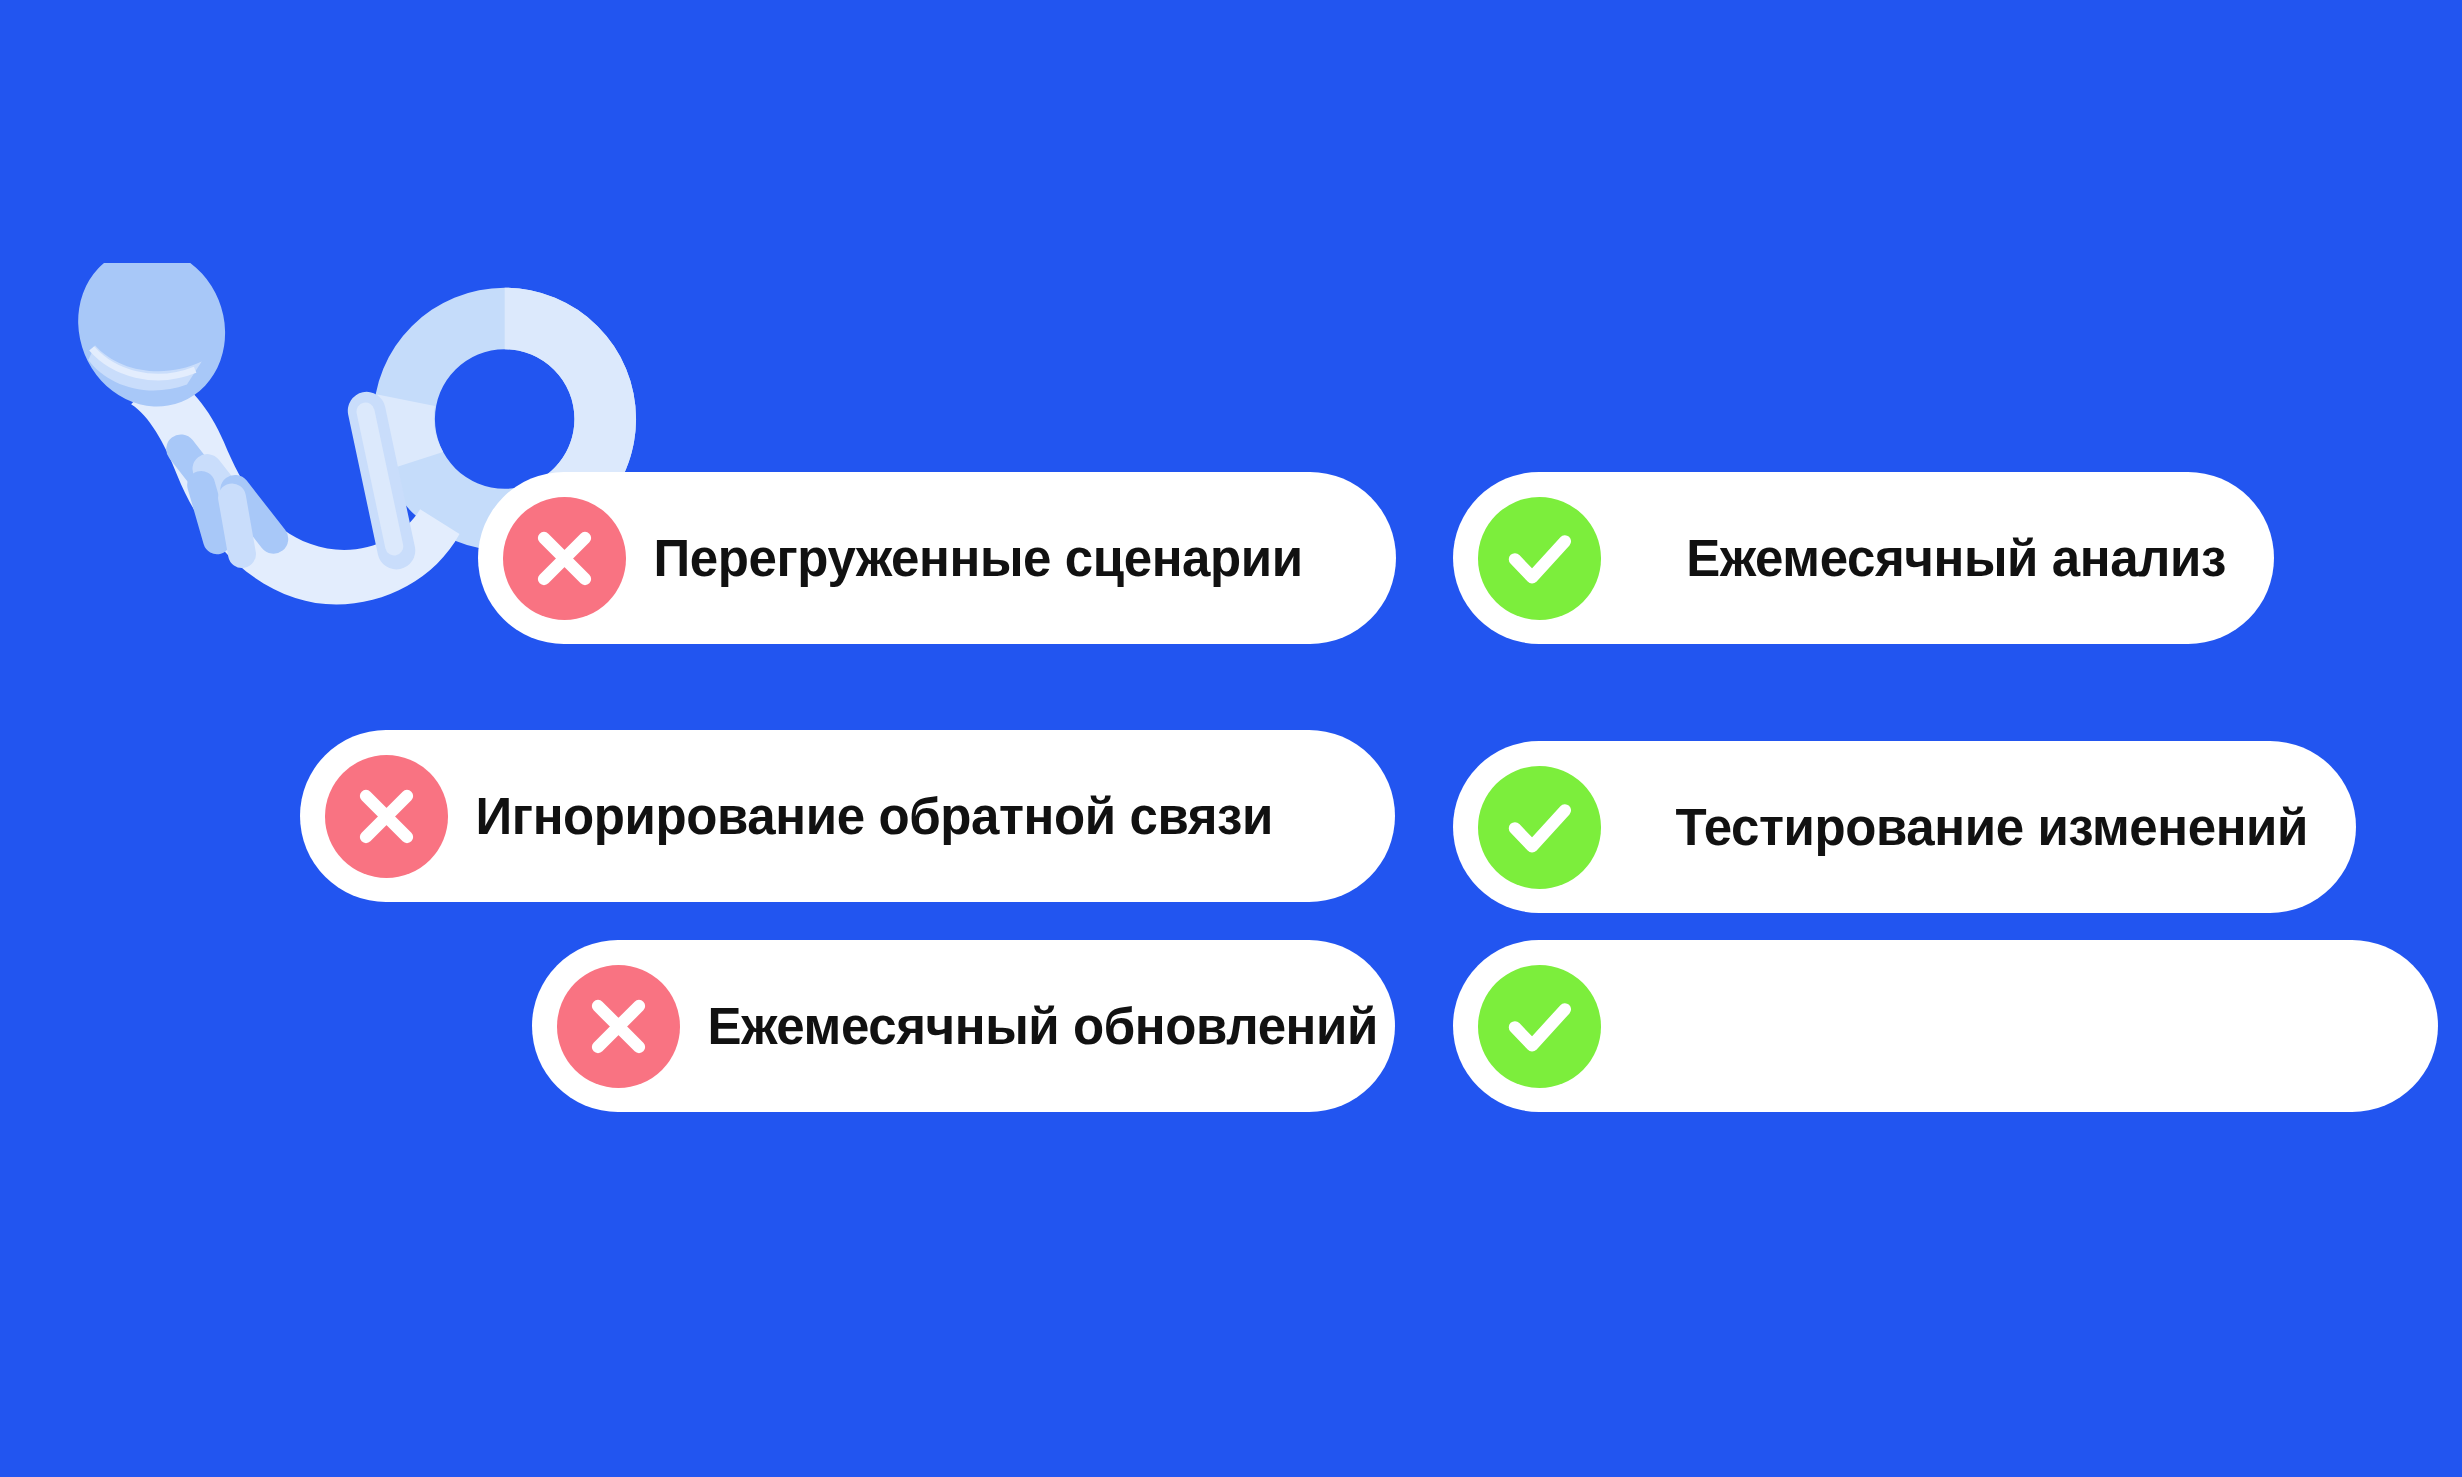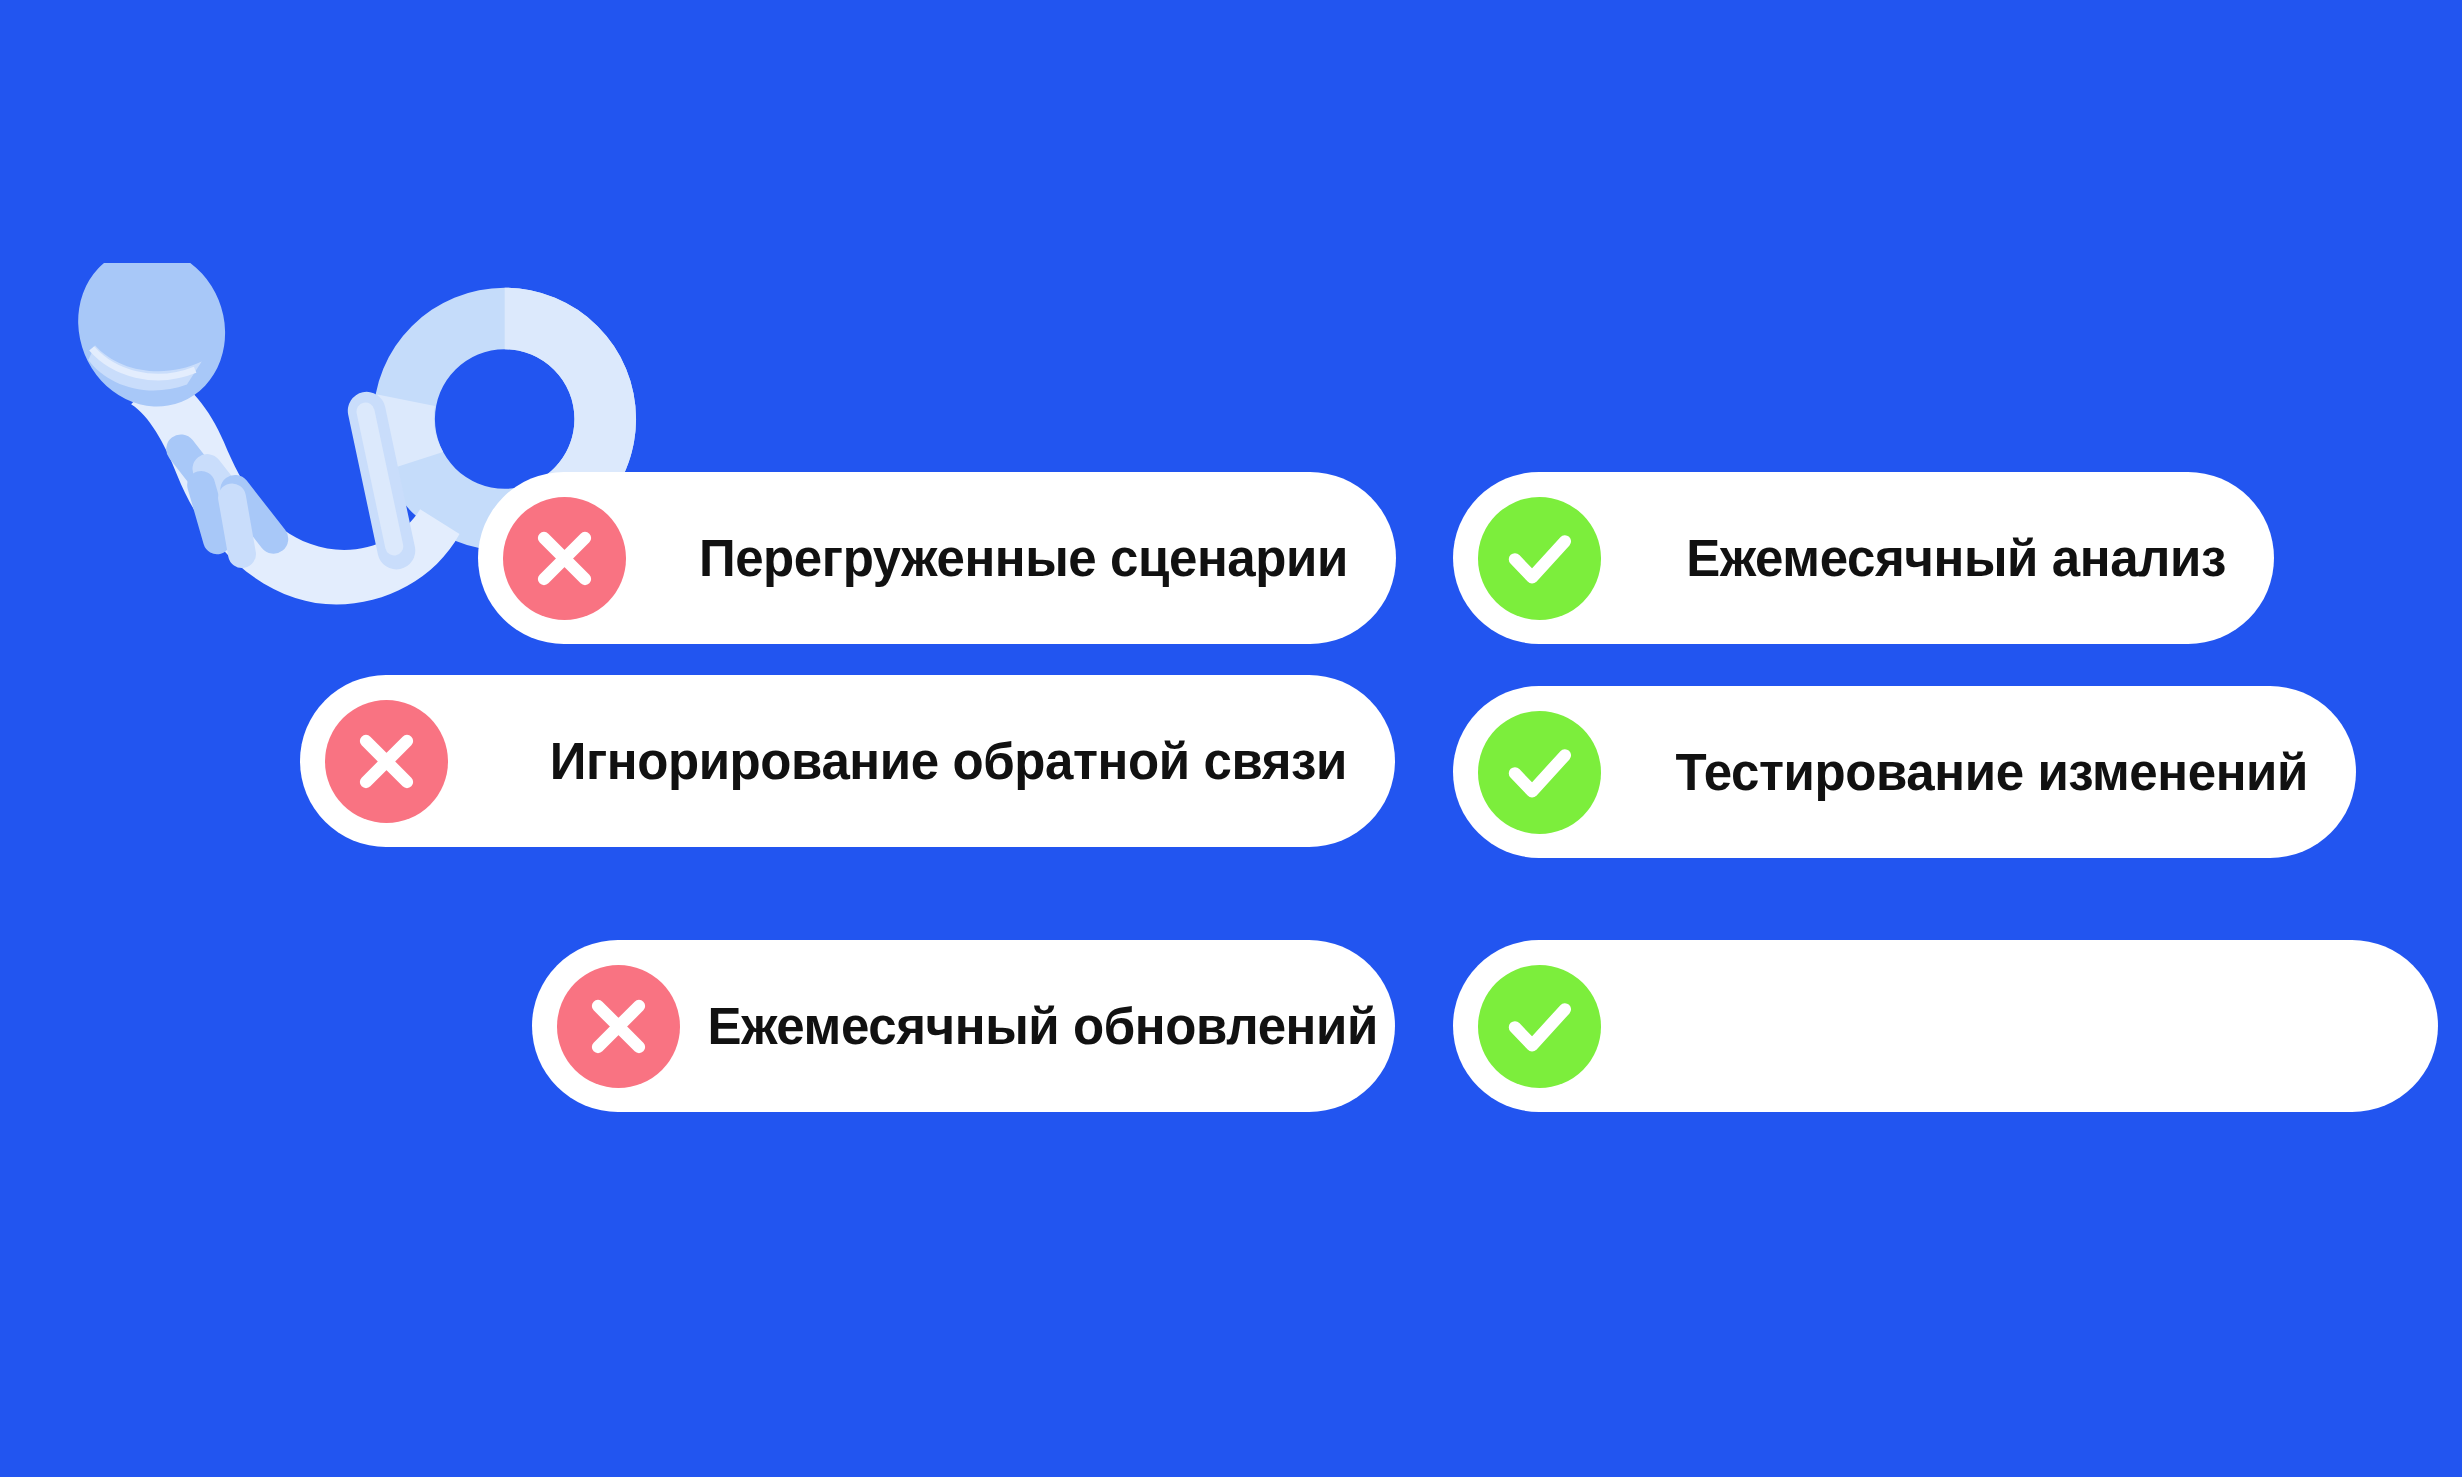--- a/index.html
+++ b/index.html
@@ -39,34 +39,34 @@
     width: 2462px;
     height: 1477px;
   }
   .row {
     position: absolute;
     height: 172px;
     left: 0;
     width: 2462px;
   }
   .row-1 { top: 472px; }
-  .row-2 { top: 675px; }
+  .row-2 { top: 730px; }
   .row-3 { top: 940px; }
 
   .pill {
     position: absolute;
     height: 172px;
     background: #FFFFFF;
     border-radius: 86px;
     display: flex;
     align-items: center;
     box-sizing: border-box;
     padding: 0 48px 0 24.6px;
   }
-  .pill.left  { justify-content: space-between; }
+  .pill.left  { justify-content: flex-start; }
   .pill.right { justify-content: space-between; }
 
   
   .row-1 .pill.left { left: 478px;  width: 918px; }
   .row-2 .pill.left { left: 300px;  width: 1095px; }
   .row-3 .pill.left { left: 532px;  width: 863px; }
 
   
   .row-1 .pill.right { left: 1453px; width: 821px; }
   .row-2 .pill.right { left: 1453px; width: 903px; margin-top: 11px; }

